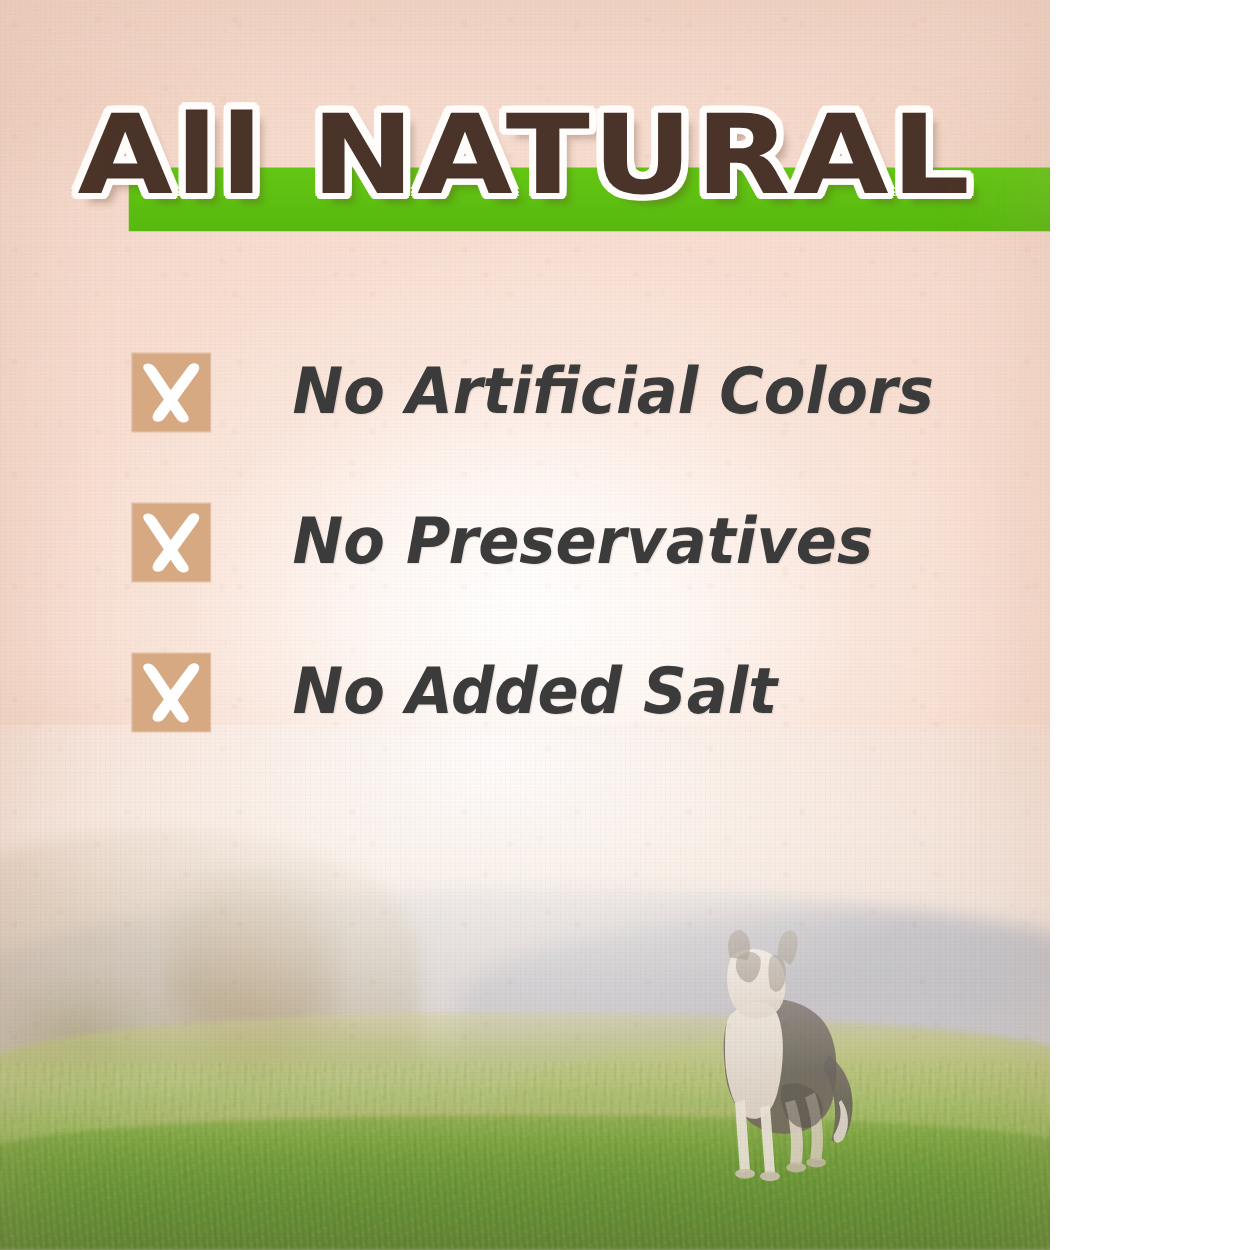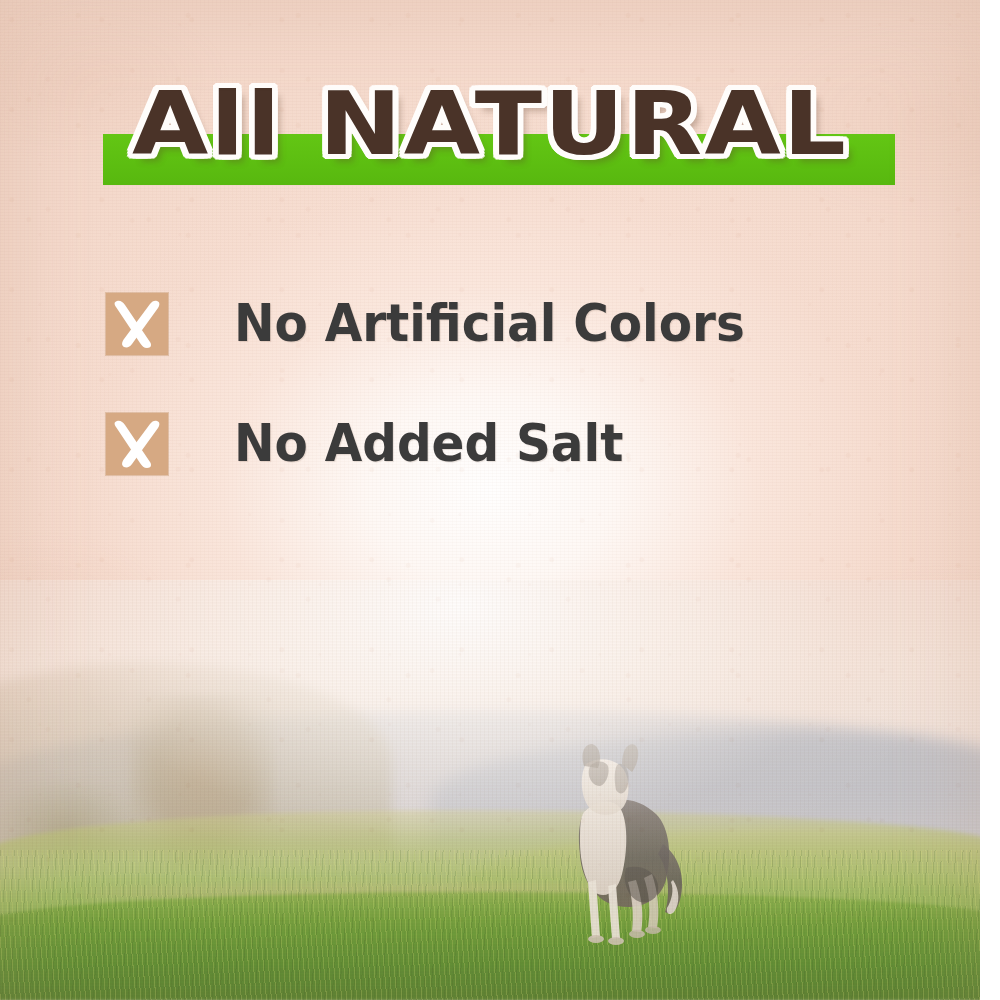--- a/index.html
+++ b/index.html
@@ -3,21 +3,21 @@
 <meta charset="utf-8">
 <title>All Natural Product Feature Panel</title>
 <style>
   html, body {
     margin: 0;
     padding: 0;
     background: #ffffff;
   }
   #poster {
     position: relative;
-    width: 980px;
+    width: 840px;
     height: 1000px;
     overflow: hidden;
     font-family: "Liberation Sans", sans-serif;
     background-color: #f2d8ca;
     -webkit-font-smoothing: antialiased;
   }
 
   
   .paper-base {
     position: absolute;
@@ -237,22 +237,23 @@
       -5px -3px 0 #fffdfb,  5px -3px 0 #fffdfb,
       -3px  5px 0 #fffdfb,  3px  5px 0 #fffdfb,
       -5px  3px 0 #fffdfb,  5px  3px 0 #fffdfb,
        7px  8px 6px rgba(90,60,40,0.30);
   }
 
   
   .feature-list {
     position: absolute;
     left: 106px;
-    top: 264px;
+    top: 254px;
     width: 800px;
+    font-style: italic;
   }
   .feature-row {
     display: flex;
     align-items: center;
     height: 120px;
   }
   .x-box {
     flex: 0 0 auto;
     width: 62px;
     height: 62px;
@@ -364,20 +365,29 @@
       <div class="x-box">
         <svg viewBox="0 0 62 62" xmlns="http://www.w3.org/2000/svg">
           <path d="M11 8 C14 7 17 9 19 12 L44 49 C46 52 45 55 41 55 C38 55 36 53 34 50 L10 14 C8 11 8 9 11 8 Z" fill="#ffffff"></path>
           <path d="M51 8 C54 9 54 12 52 15 L26 51 C24 54 21 55 18 54 C15 52 16 49 18 46 L44 11 C46 8 49 7 51 8 Z" fill="#ffffff"></path>
         </svg>
       </div>
       <div class="feature-label">No Artificial Colors</div>
     </div>
 
 
+    <div class="feature-row">
+      <div class="x-box">
+        <svg viewBox="0 0 62 62" xmlns="http://www.w3.org/2000/svg">
+          <path d="M11 8 C14 7 17 9 19 12 L44 49 C46 52 45 55 41 55 C38 55 36 53 34 50 L10 14 C8 11 8 9 11 8 Z" fill="#ffffff"></path>
+          <path d="M51 8 C54 9 54 12 52 15 L26 51 C24 54 21 55 18 54 C15 52 16 49 18 46 L44 11 C46 8 49 7 51 8 Z" fill="#ffffff"></path>
+        </svg>
+      </div>
+      <div class="feature-label">No Preservatives</div>
+    </div>
 
     <div class="feature-row">
       <div class="x-box">
         <svg viewBox="0 0 62 62" xmlns="http://www.w3.org/2000/svg">
           <path d="M11 8 C14 7 17 9 19 12 L44 49 C46 52 45 55 41 55 C38 55 36 53 34 50 L10 14 C8 11 8 9 11 8 Z" fill="#ffffff"></path>
           <path d="M51 8 C54 9 54 12 52 15 L26 51 C24 54 21 55 18 54 C15 52 16 49 18 46 L44 11 C46 8 49 7 51 8 Z" fill="#ffffff"></path>
         </svg>
       </div>
       <div class="feature-label">No Added Salt</div>
     </div>

